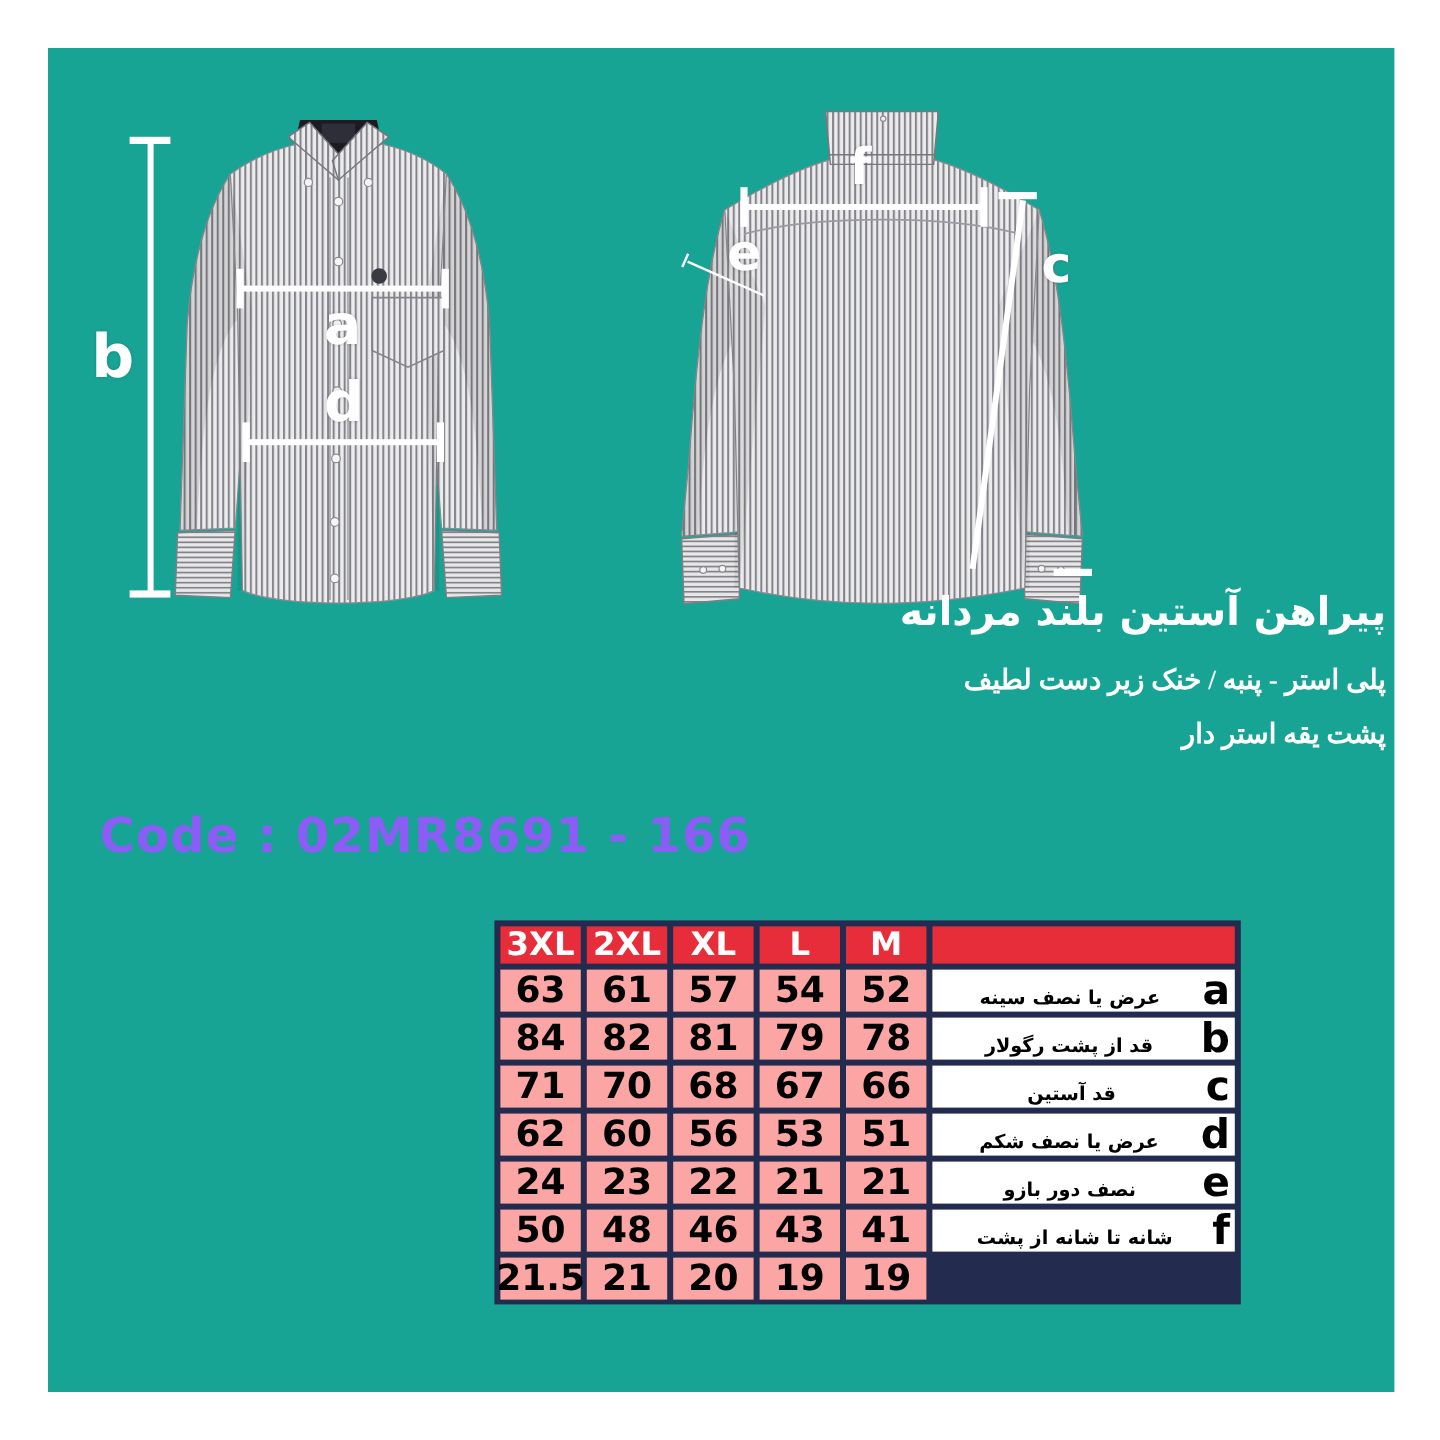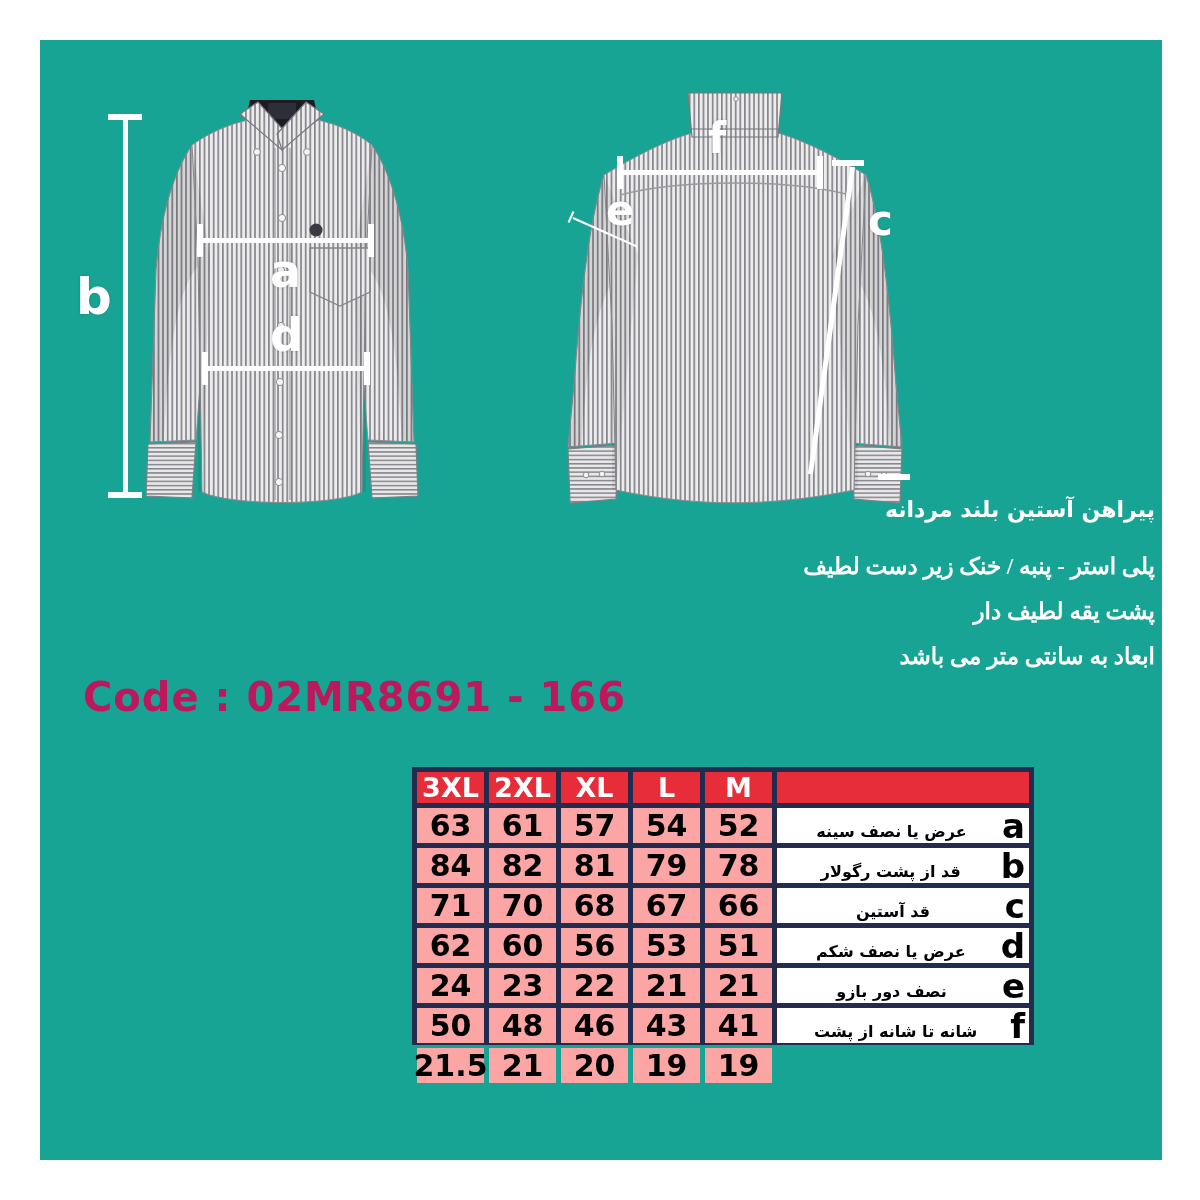--- a/index.html
+++ b/index.html
@@ -16,35 +16,35 @@
   .shirt svg{display:block;}
   
   .mline,.mcap{position:absolute;background:#ffffff;}
   .mlabel{
     position:absolute;color:#ffffff;font-weight:bold;line-height:1;
     text-shadow:0 0 3px rgba(0,0,0,0.18);
   }
   
   .title-fa{
     position:absolute;right:45px;top:492px;color:#ffffff;font-weight:bold;
-    font-size:22px;line-height:36px;direction:rtl;text-align:right;white-space:nowrap;
+    font-size:33px;line-height:36px;direction:rtl;text-align:right;white-space:nowrap;
   }
   .desc-fa{
     position:absolute;right:45px;top:544px;color:#ffffff;font-weight:bold;
     font-size:23px;line-height:45px;direction:rtl;text-align:right;white-space:nowrap;
   }
   .desc-fa div{height:45px;font-family:Liberation Serif, serif;}
   
   .code-line{
-    position:absolute;left:83px;top:674px;color:#be185d;font-weight:bold;
+    position:absolute;left:83px;top:674px;color:#8b5cf6;font-weight:bold;
     font-size:40px;letter-spacing:1px;white-space:nowrap;text-align:center;
   }
   
   .size-table{
-    position:absolute;left:412px;top:767px;width:622px;height:278px;
+    position:absolute;left:412px;top:767px;width:622px;height:320px;
     background:#232B4E;box-sizing:border-box;padding:5px;
     display:grid;grid-template-columns:67px 67px 67px 67px 67px 1fr;
     grid-template-rows:repeat(8,1fr);gap:5px;
   }
   .cell{display:flex;align-items:center;justify-content:center;box-sizing:border-box;}
   .cell.head{background:#E82D3A;color:#ffffff;font-weight:bold;font-size:27px;}
   .cell.val{background:#fca5a5;color:#000000;font-weight:bold;font-size:30px;}
   .cell.labelcell{
     background:#ffffff;color:#000000;flex-direction:row-reverse;
     justify-content:flex-start;padding:0 4px 0 6px;
@@ -189,22 +189,21 @@
 
   <div class="mcap" style="left:832px;top:160px;width:32px;height:6px;"></div>
   <div class="mline" style="left:850px;top:167px;width:5px;height:310px;transform:rotate(7.8deg);transform-origin:top center;"></div>
   <div class="mcap" style="left:878px;top:474px;width:32px;height:6px;"></div>
   <div class="mlabel" style="left:868px;top:200px;font-size:42px;">c</div>
 </div>
 
 <div class="title-fa">پیراهن آستین بلند مردانه</div>
 <div class="desc-fa">
   <div>پلی استر - پنبه / خنک زیر دست لطیف</div>
-  <div>پشت یقه لطیف دار</div>
-  <div>ابعاد به سانتی متر می باشد</div>
+  <div>پشت یقه استر دار</div>
 </div>
 
 <div class="code-line">Code : 02MR8691 - 166</div>
 
 <div class="size-table">
     <div class="cell head">3XL</div>
     <div class="cell head">2XL</div>
     <div class="cell head">XL</div>
     <div class="cell head">L</div>
     <div class="cell head">M</div>

